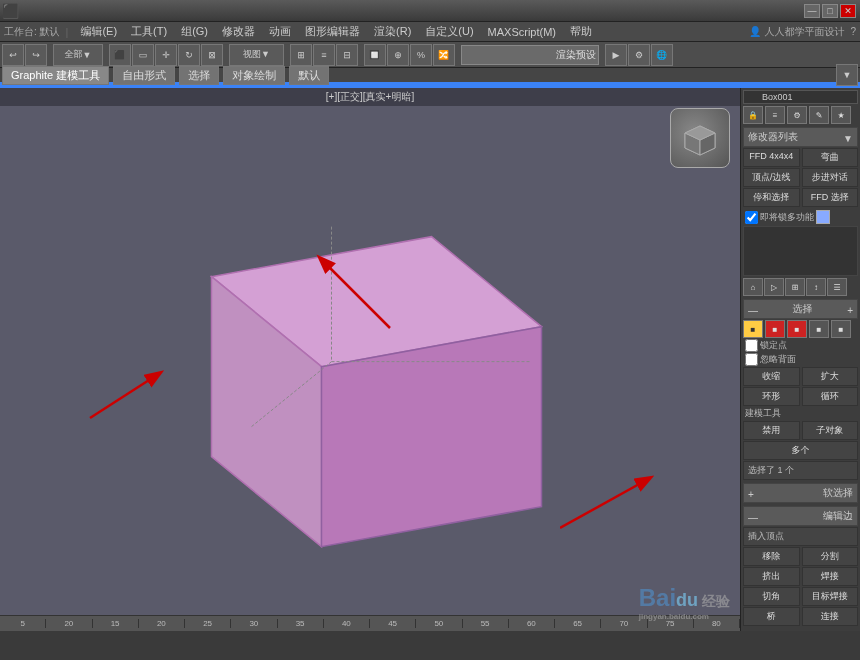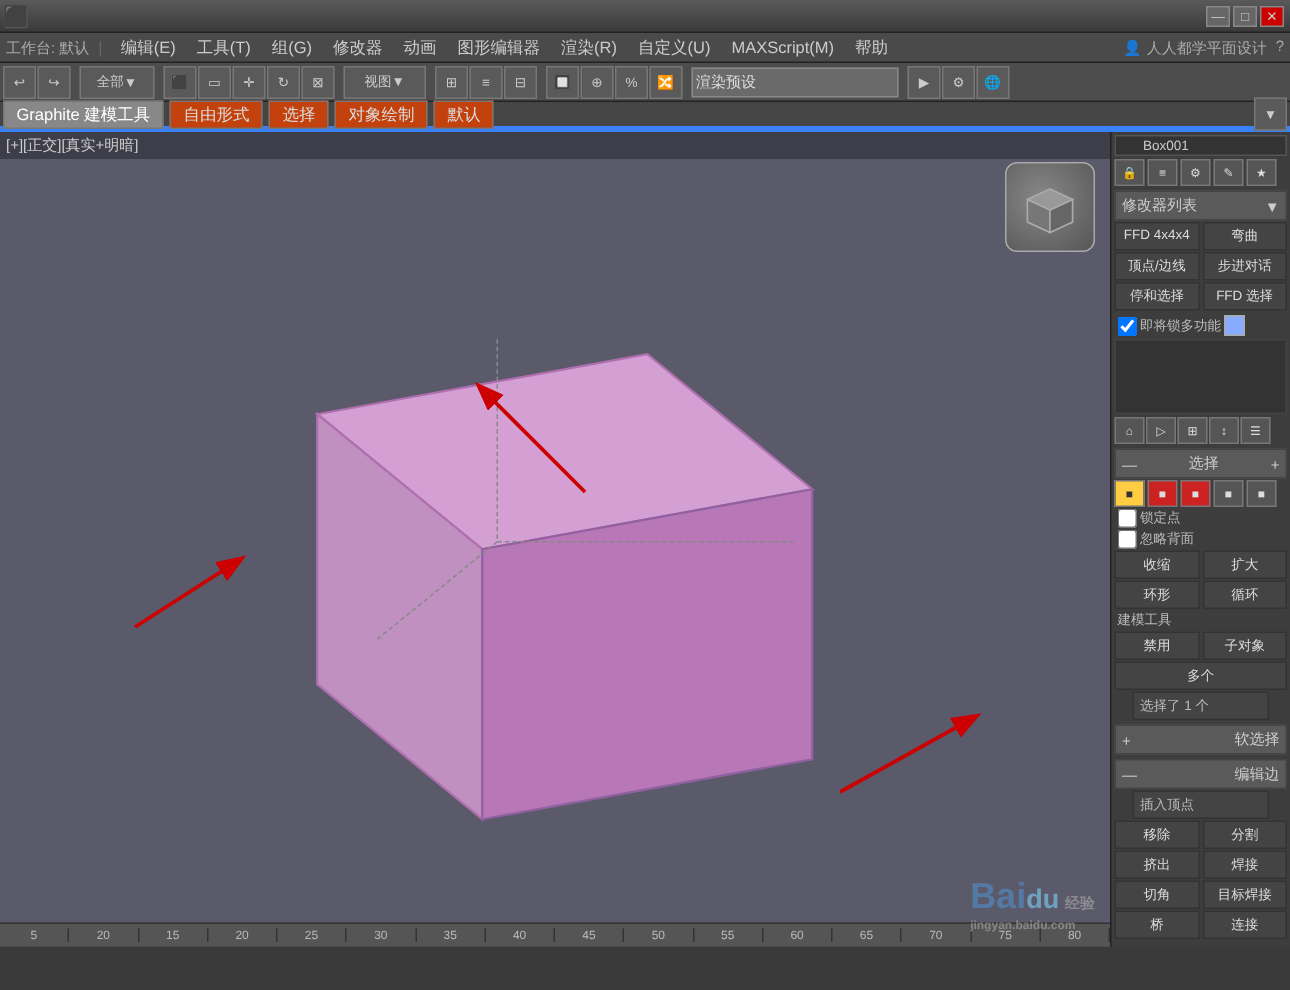--- a/index.html
+++ b/index.html
@@ -87,30 +87,30 @@
       min-width: 60px;
     }
 
     
     #toolbar2 {
       height: 20px;
       background: #454545;
       display: flex;
       align-items: center;
       padding: 0 2px;
-      border-bottom: 4px solid #3b82f6;
+      border-bottom: 6px solid #3b82f6;
       gap: 4px;
       font-size: 11px;
       justify-content: center;
     }
     .toolbar2-item {
       padding: 1px 8px;
       cursor: pointer;
       color: #ddd;
-      background: #c2410c;
+      background: #737373;
       border: 1px solid #777;
     }
     .toolbar2-item.active { background: #888; color: #fff; }
 
     
     #viewport {
       flex: 1;
       position: relative;
       background: #5a5a6a;
       overflow: hidden;
@@ -123,20 +123,21 @@
       left: 0;
       right: 0;
       height: 18px;
       background: rgba(0,0,0,0.3);
       display: flex;
       align-items: center;
       padding: 0 4px;
       font-size: 10px;
       color: #ccc;
       z-index: 10;
+      justify-content: center;
     }
 
     
     #box-container {
       position: absolute;
       top: 50%;
       left: 50%;
       transform: translate(-55%, -48%);
     }
 
@@ -179,21 +180,21 @@
       display: flex;
       align-items: flex-end;
       justify-content: space-between;
     }
     .panel-item {
       padding: 2px 4px;
       font-size: 9px;
       color: #bbb;
       background: #444;
       border: 1px solid #333;
-      margin: 1px 12px;
+      margin: 1px 0;
       cursor: pointer;
     }
     .panel-row {
       display: flex;
       gap: 2px;
       margin: 1px 0;
     }
     .panel-half {
       flex: 1;
       padding: 2px;
@@ -334,21 +335,21 @@
   <div class="tb-separator"></div>
   <div class="tb-btn">⊞</div>
   <div class="tb-btn">≡</div>
   <div class="tb-btn">⊟</div>
   <div class="tb-separator"></div>
   <div class="tb-btn">🔲</div>
   <div class="tb-btn">⊕</div>
   <div class="tb-btn">%</div>
   <div class="tb-btn">🔀</div>
   <div class="tb-separator"></div>
-  <input class="tb-dropdown" type="text" value="渲染预设" style="min-width: 80px;">
+  <input class="tb-dropdown" type="text" value="渲染预设" style="min-width: 80px; text-align: right;">
   <div class="tb-separator"></div>
   <div class="tb-btn">▶</div>
   <div class="tb-btn">⚙</div>
   <div class="tb-btn">🌐</div>
 </div>
 
 <div id="toolbar2">
   <span class="toolbar2-item active">Graphite 建模工具</span>
   <span class="toolbar2-item">自由形式</span>
   <span class="toolbar2-item">选择</span>
@@ -432,21 +433,21 @@
         <div class="grid-tick">55</div>
         <div class="grid-tick">60</div>
         <div class="grid-tick">65</div>
         <div class="grid-tick">70</div>
         <div class="grid-tick">75</div>
         <div class="grid-tick">80</div>
       </div>
 
       <div id="watermark">
         <span style="color:#5090cc;font-size:24px;font-weight:bold;">Bai</span><span style="color:#7dd3fc;font-size:18px;font-weight:bold;">du</span>
-        <span style="font-size:10px;color:#aaa;">经验</span>
+        <span style="font-size:14px;color:#aaa;">经验</span>
         <div style="font-size:8px;color:#aaa;">jingyan.baidu.com</div>
       </div>
     </div>
 
     <div id="rightpanel">
 
       <div class="panel-section">
         <input class="panel-input" type="text" value="Box001" style="width: 100%; margin-bottom: 2px;">
         <div style="display:flex;gap:2px;margin-bottom:2px;">
           <div class="panel-icon-btn">🔒</div>

